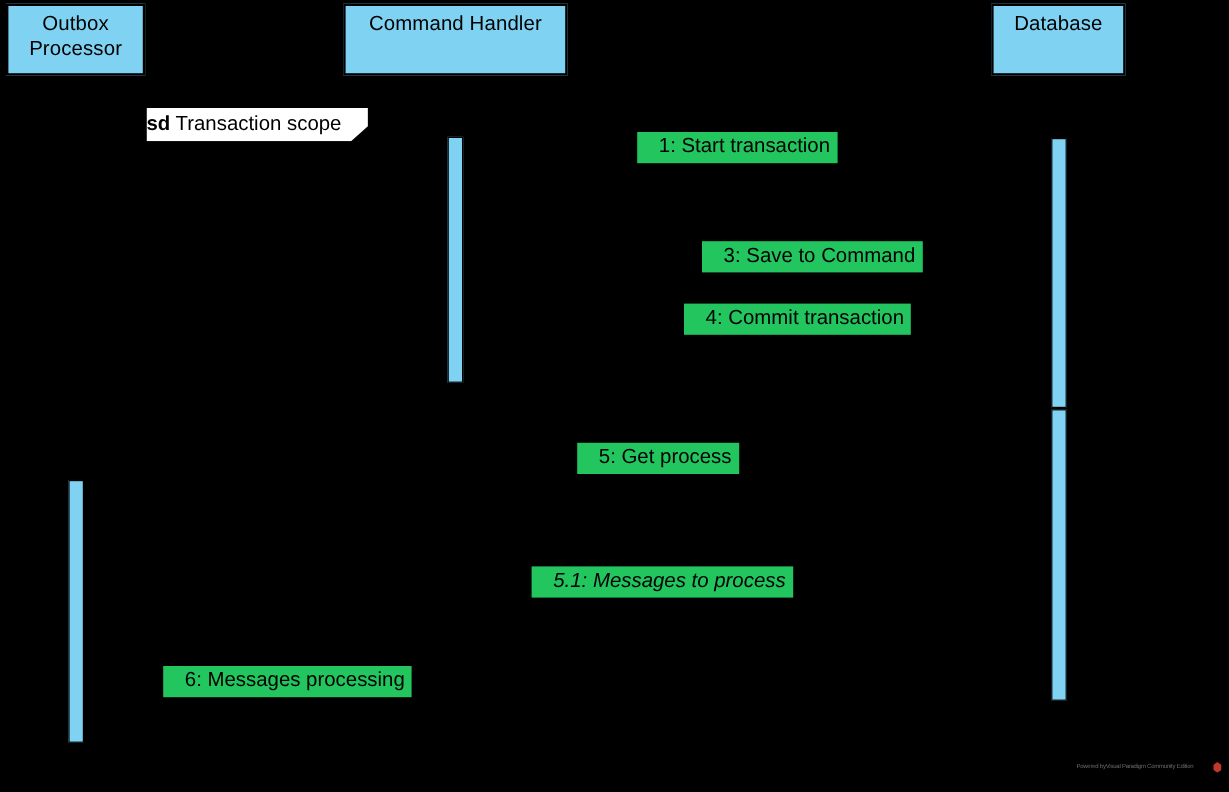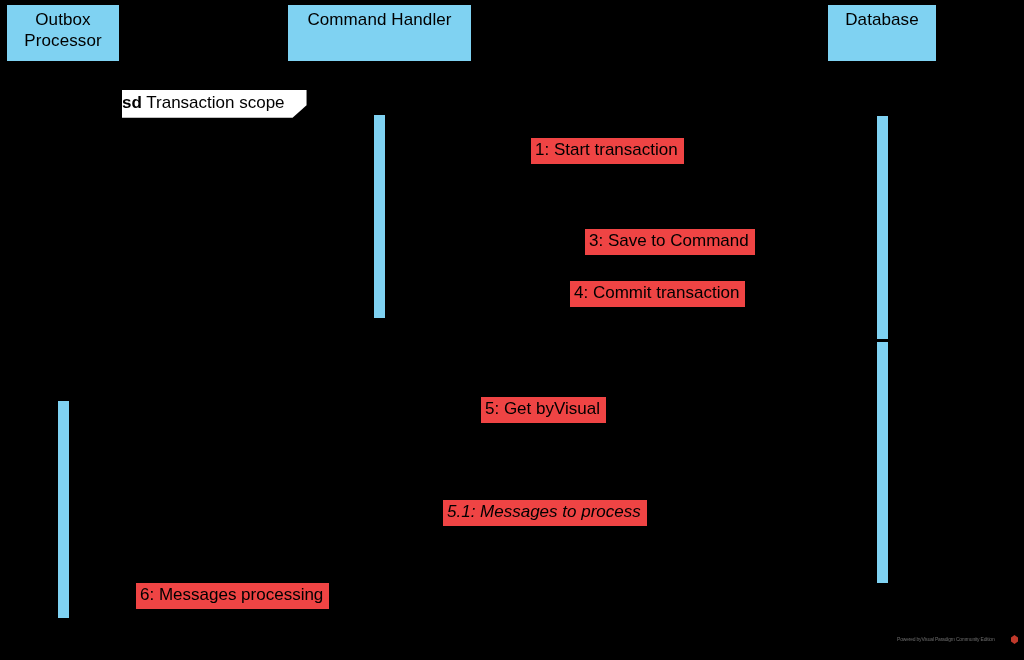--- a/index.html
+++ b/index.html
@@ -51,28 +51,27 @@
     width:0;height:0;
     border-top:5px solid transparent;
     border-bottom:5px solid transparent;
   }
   .arrow-head.right{border-left:10px solid #000000;}
   .arrow-head.left{border-right:10px solid #000000;}
 
   
   .msg-label{
     position:absolute;
-    background:#ef4444;
+    background:#22c55e;
     color:#000000;
     font-size:17px;
     line-height:1.1;
     white-space:nowrap;
-    padding:3px 6px 4px 4px;
+    padding:3px 6px 4px 18px;
     box-sizing:border-box;
-    margin-top:28px;
   }
 
   
   .fragment-box{
     position:absolute;
     border:2px solid #000000;
     box-sizing:border-box;
   }
   .fragment-tag{
     position:absolute;
@@ -177,21 +176,21 @@
   </div>
 
   
   <div class="msg-label" style="left:531px;top:110px;">1: Start transaction</div>
 
 
   <div class="msg-label" style="left:585px;top:201px;">3: Save to Command</div>
 
   <div class="msg-label" style="left:570px;top:253px;">4: Commit transaction</div>
 
-  <div class="msg-label" style="left:481px;top:369px;">5: Get byVisual</div>
+  <div class="msg-label" style="left:481px;top:369px;">5: Get process</div>
 
   <div class="msg-label" style="left:443px;top:472px;font-style:italic;">5.1: Messages to process</div>
 
   <div class="msg-label" style="left:136px;top:555px;">6: Messages processing</div>
 
   
   <div class="watermark" style="left:897px;top:637px;">Powered byVisual Paradigm Community Edition</div>
   <div class="watermark-logo" style="left:1011px;top:635px;"></div>
 
 </div>

